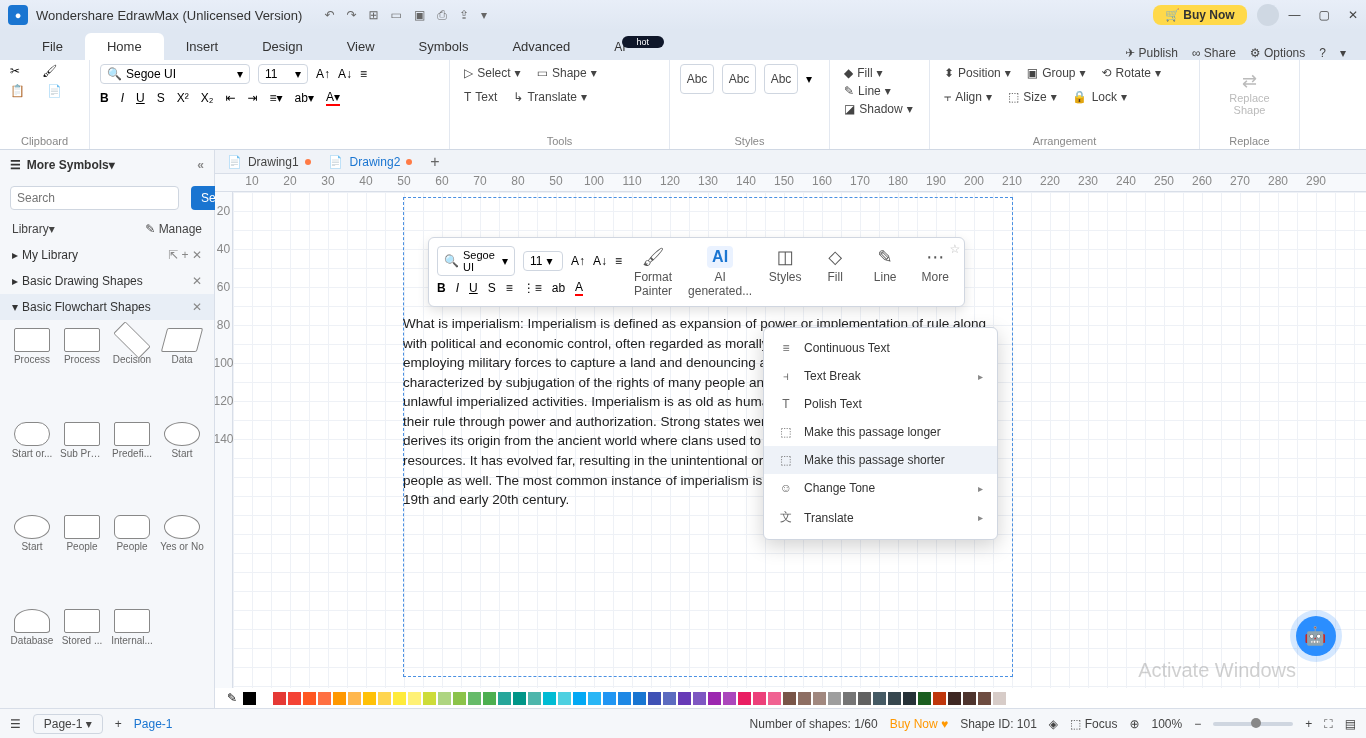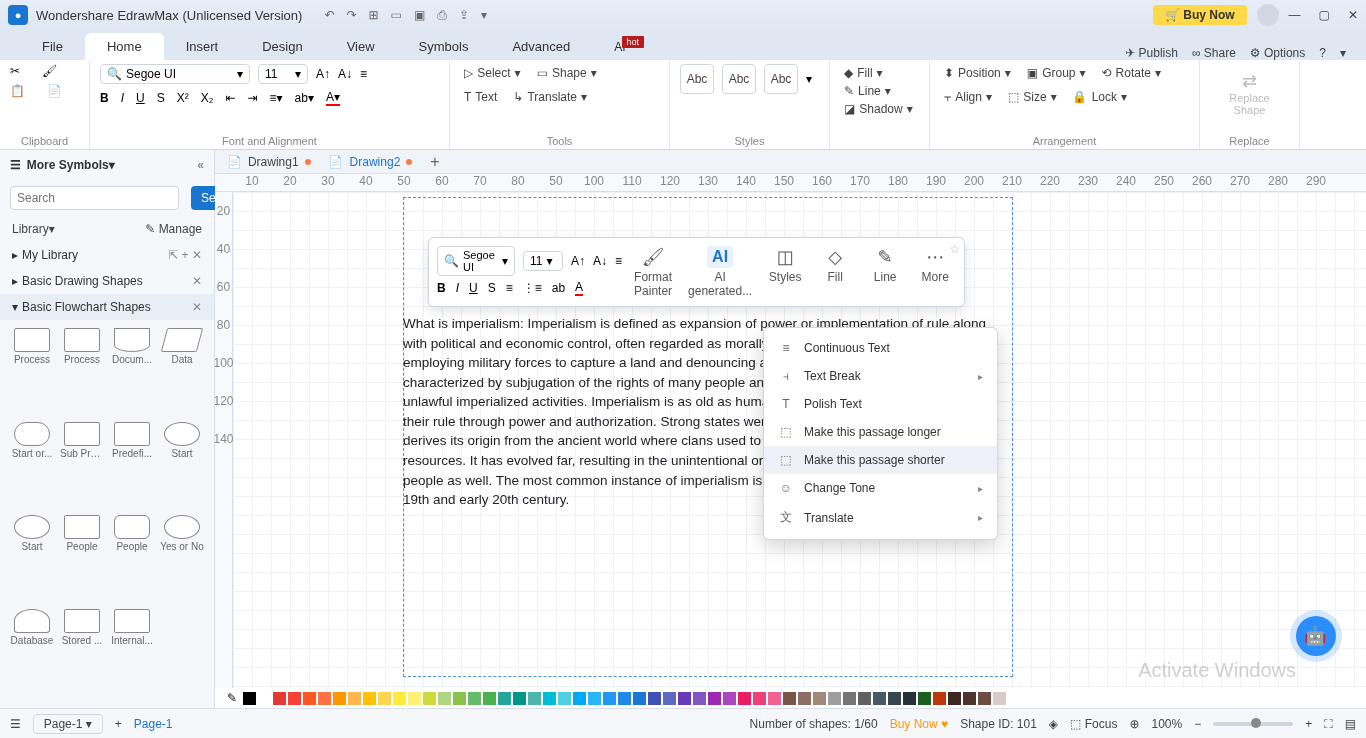--- a/index.html
+++ b/index.html
@@ -4,29 +4,29 @@
 <style>
 *{box-sizing:border-box;margin:0;padding:0;font-family:'Segoe UI',sans-serif;font-size:12px;user-select:none}
 body{background:#f5f7fa;width:1366px;height:738px;overflow:hidden;position:relative}
 
 .titlebar{height:30px;background:linear-gradient(#e8eef8,#dfe7f2);display:flex;align-items:center;padding:0 8px;gap:8px}
 .app-icon{width:20px;height:20px;background:#1a75d1;border-radius:4px;display:flex;align-items:center;justify-content:center;color:#fff;font-weight:bold;font-size:11px}
 .titlebar .title{flex:0 0 auto;color:#333;font-size:13px}
 .qat{display:flex;gap:12px;margin-left:14px}
 .qat span{color:#666;cursor:pointer}
 .titlebar-right{margin-left:auto;display:flex;align-items:center;gap:10px}
-.buy-btn{background:#ffd94a;border-radius:3px;padding:3px 12px;color:#333;font-weight:600;font-size:12px}
+.buy-btn{background:#ffd94a;border-radius:8px;padding:3px 12px;color:#333;font-weight:600;font-size:12px}
 .avatar{width:22px;height:22px;border-radius:50%;background:#cfd8e3}
 .win-ctrl{display:flex;gap:18px;color:#444;font-size:14px}
 
 .menubar{height:30px;background:#dfe7f2;display:flex;align-items:flex-end;padding-left:20px;gap:0}
 .menuitem{padding:6px 22px;color:#333;font-size:13px;cursor:pointer}
 .menuitem.active{background:#fff;border-radius:6px 6px 0 0}
 .menubar-right{margin-left:auto;display:flex;gap:14px;padding-right:20px;align-items:center;color:#444}
-.hot{background:#b91c1c;color:#fff;font-size:9px;padding:1px 5px;border-radius:1px;position:relative;top:-6px;left:-4px}
+.hot{background:#0f172a;color:#fff;font-size:9px;padding:1px 15px;border-radius:6px;position:relative;top:-6px;left:-4px}
 
 .ribbon{height:90px;background:#fff;display:flex;border-bottom:1px solid #d0d8e4}
 .group{border-right:1px solid #e3e8f0;padding:4px 10px 2px;display:flex;flex-direction:column;position:relative}
 .group-label{text-align:center;color:#888;font-size:11px;position:absolute;bottom:2px;left:0;right:0}
 .gi{display:flex;align-items:center;gap:4px;padding:2px 4px;color:#444;font-size:12px}
 .row{display:flex;gap:8px;align-items:center}
 .font-sel{border:1px solid #cfd6e0;border-radius:4px;padding:2px 6px;width:150px;display:flex;align-items:center;gap:4px;background:#fff}
 .font-sel.sm{width:50px}
 .abc-box{border:1px solid #cfd6e0;border-radius:4px;width:34px;height:30px;display:flex;align-items:center;justify-content:center;color:#444}
 
@@ -153,21 +153,20 @@
       <u>U</u>
       <span>S</span>
       <span>X²</span>
       <span>X₂</span>
       <span>⇤</span>
       <span>⇥</span>
       <span>≡▾</span>
       <span>ab▾</span>
       <span style="border-bottom:2px solid red">A▾</span>
     </div>
-    <div class="group-label">Font and Alignment</div>
   </div>
   <div class="group" style="width:220px">
     <div class="row">
       <div class="gi">▷ <span>Select</span>▾</div>
       <div class="gi">▭ <span>Shape</span>▾</div>
     </div>
     <div class="row" style="margin-top:6px">
       <div class="gi">T <span>Text</span></div>
       <div class="gi">↳ <span>Translate</span>▾</div>
     </div>
@@ -228,22 +227,22 @@
   <div class="shapes-grid" id="shapes-grid">
       <div class="shape-cell">
         <div class="sh" style=""></div>
         <div class="lbl">Process</div>
       </div>
       <div class="shape-cell">
         <div class="sh" style=""></div>
         <div class="lbl">Process</div>
       </div>
       <div class="shape-cell">
-        <div class="sh" style="border-radius:0 0 50% 50%/0 0 30% 30%"></div>
-        <div class="lbl">Docum...</div>
+        <div class="sh" style="transform:rotate(45deg) scaleY(.7)"></div>
+        <div class="lbl">Decision</div>
       </div>
       <div class="shape-cell">
         <div class="sh" style="transform:skewX(-15deg)"></div>
         <div class="lbl">Data</div>
       </div>
       <div class="shape-cell">
         <div class="sh" style="border-radius:12px"></div>
         <div class="lbl">Start or...</div>
       </div>
       <div class="shape-cell">

